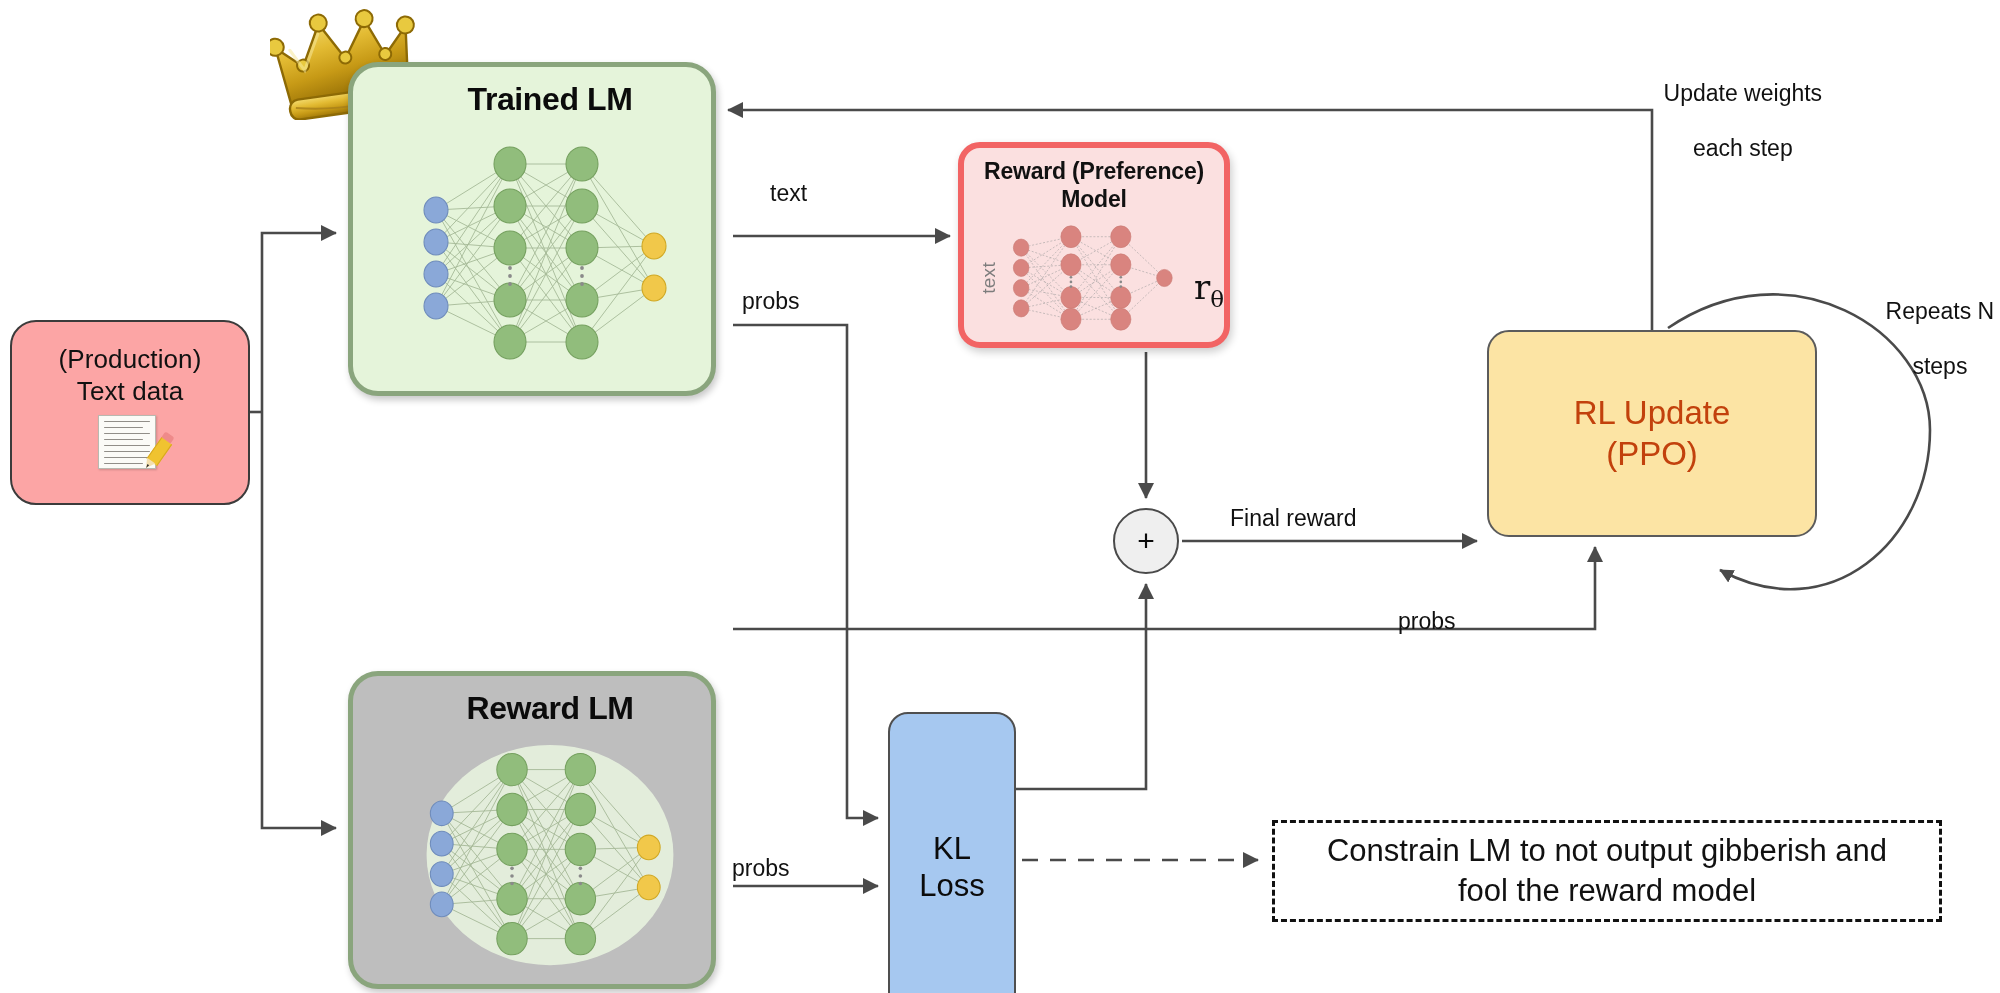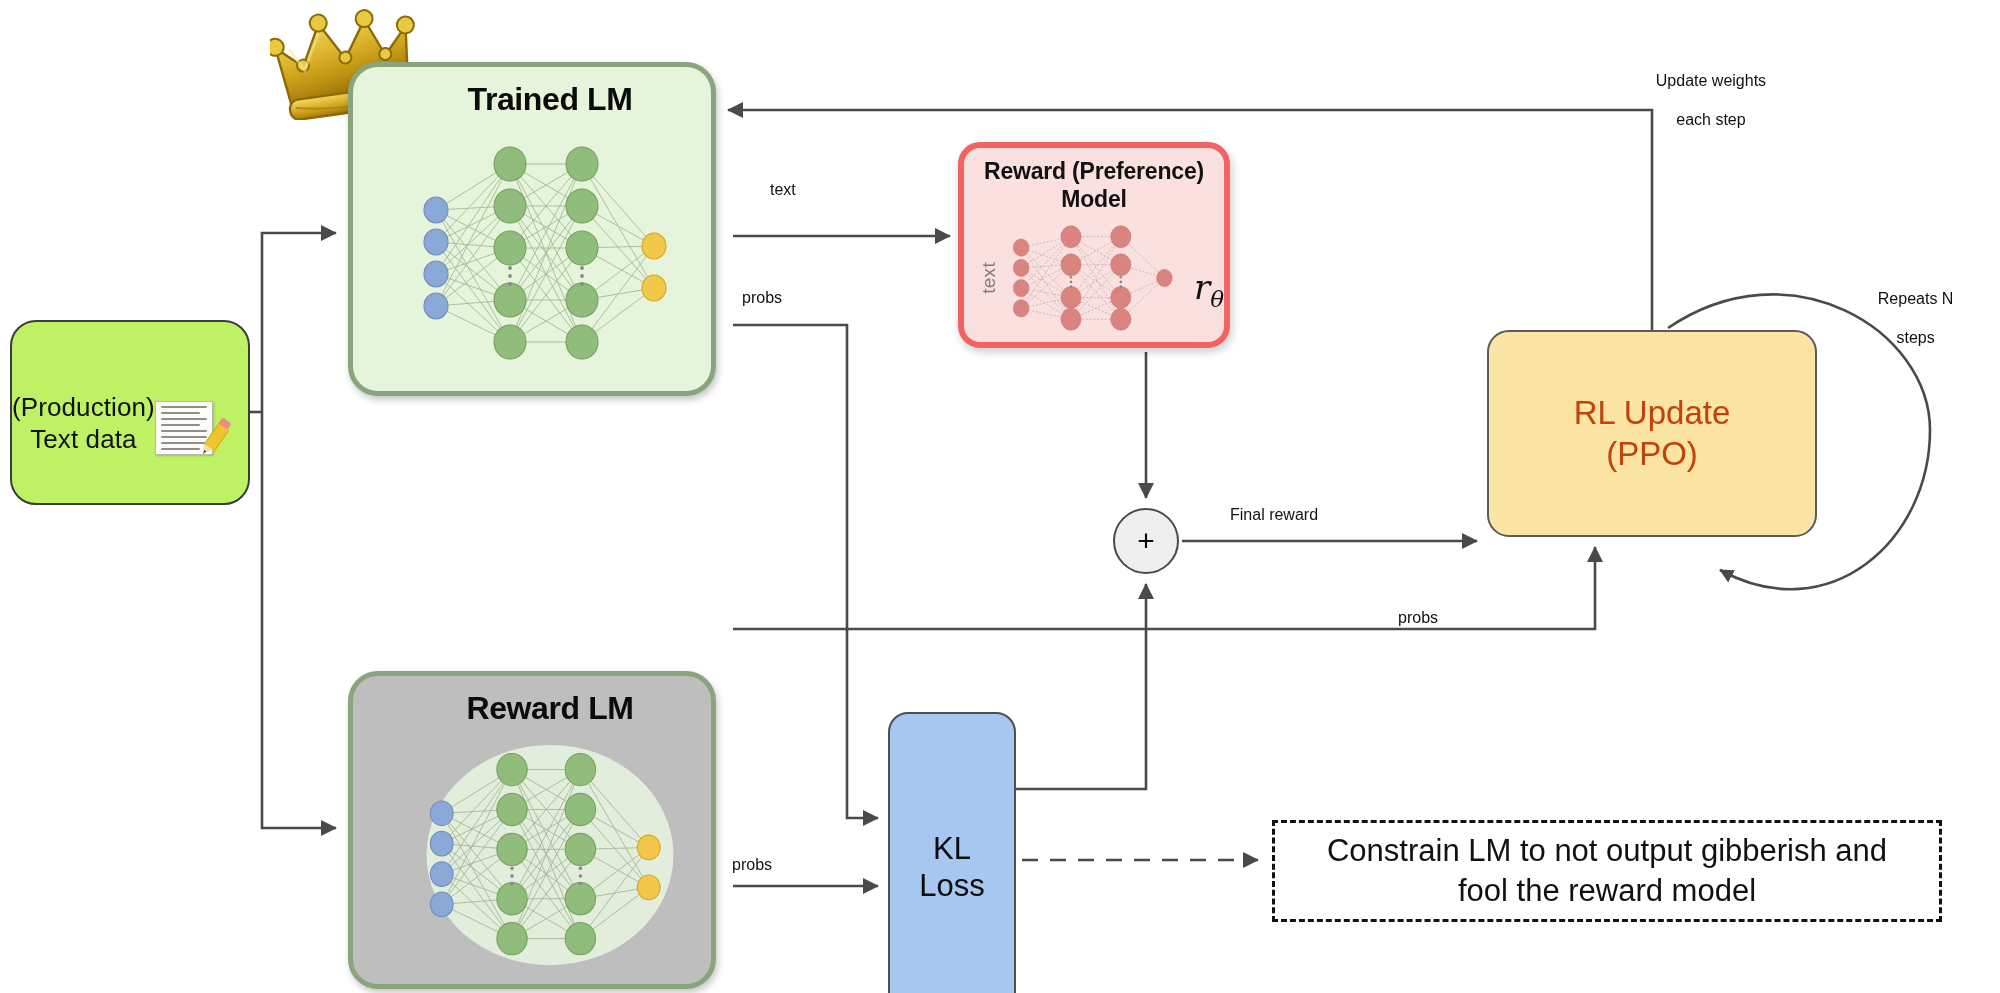--- a/index.html
+++ b/index.html
@@ -28,25 +28,25 @@
   }
   .node {
     position: absolute;
     box-sizing: border-box;
   }
 
   
   .prod-box {
     left: 10px; top: 320px;
     width: 240px; height: 185px;
-    background: #bef264;
+    background: #fca5a5;
     border: 2px solid #3b3b3b;
     border-radius: 26px;
     display: flex;
-    flex-direction: row;
+    flex-direction: column;
     align-items: center;
     justify-content: flex-start;
     padding-top: 22px;
   }
   .prod-label {
     font-size: 26px;
     line-height: 1.22;
     text-align: center;
     color: #111;
     letter-spacing: .1px;
@@ -162,21 +162,20 @@
   .vtext {
     font-size: 19px;
     color: #7d7d7d;
     writing-mode: vertical-rl;
     transform: rotate(180deg);
     margin-right: 4px;
     letter-spacing: .3px;
   }
   .rtheta {
     font-family: "DejaVu Serif", serif;
-    font-style: italic;
     font-size: 34px;
     margin-left: 3px;
     color: #111;
     align-self: center;
     position: relative;
     top: 12px;
   }
   .rtheta sub {
     font-size: 23px;
   }
@@ -240,21 +239,21 @@
     font-size: 31px;
     line-height: 1.3;
     color: #111;
     padding: 0 16px;
     box-sizing: border-box;
   }
 
   
   .edge-label {
     position: absolute;
-    font-size: 16px;
+    font-size: 23px;
     color: #111;
     white-space: pre;
     text-align: center;
     line-height: 1.2;
   }
   .lbl-text        { left: 770px;  top: 180px; }
   .lbl-probs-top   { left: 742px;  top: 288px; }
   .lbl-probs-bot   { left: 732px;  top: 855px; }
   .lbl-probs-right { left: 1398px; top: 608px; }
   .lbl-final       { left: 1230px; top: 505px; }

